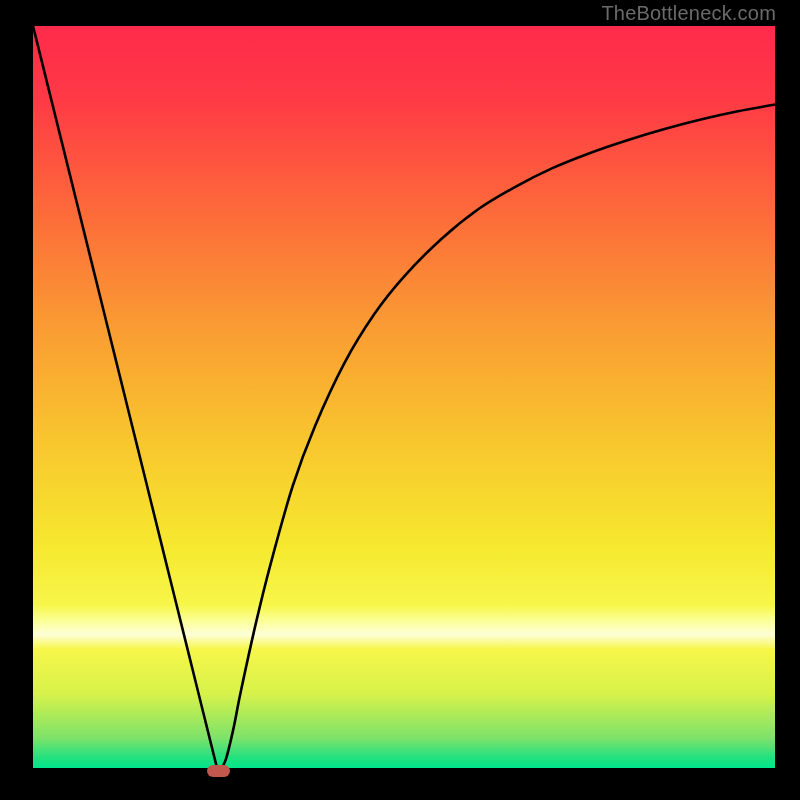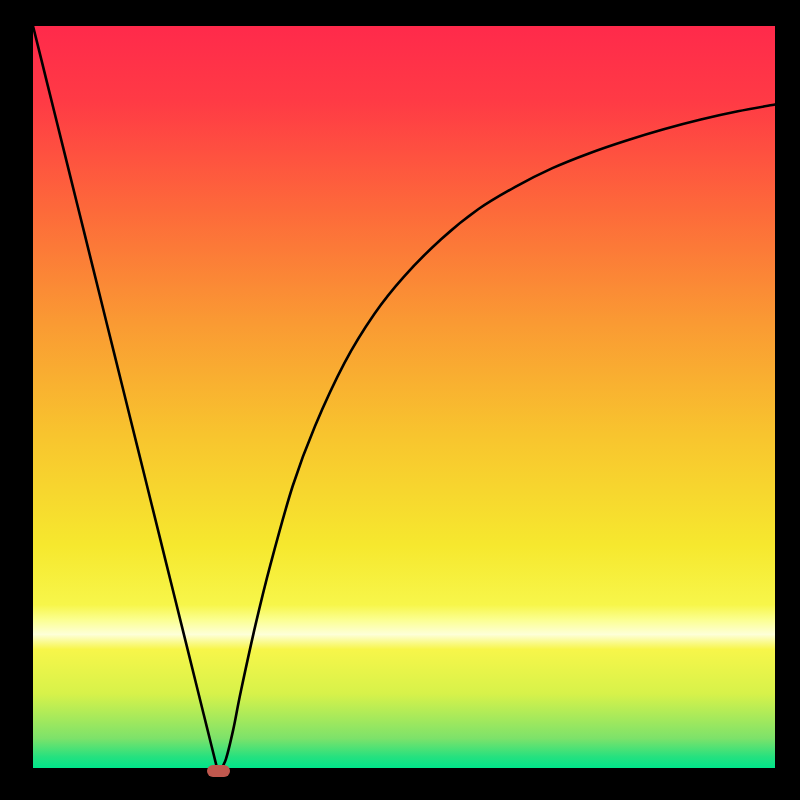--- a/index.html
+++ b/index.html
@@ -74,14 +74,15 @@
     </svg>
 
     <svg class="curve" id="curve-svg" preserveAspectRatio="none" viewBox="0 0 100 100">
       <path id="curve-path" d="M 0 0 C 0.3333333333333333 1.3333333333333333 1.3333333333333335 5.333333333333334 2 8 C 2.6666666666666665 10.666666666666666 3.3333333333333335 13.333333333333334 4 16 C 4.666666666666667 18.666666666666668 5.333333333333333 21.333333333333332 6 24 C 6.666666666666667 26.666666666666668 7.333333333333333 29.333333333333332 8 32 C 8.666666666666666 34.666666666666664 9.333333333333334 37.333333333333336 10 40 C 10.666666666666666 42.666666666666664 11.333333333333332 45.333333333333336 12 48 C 12.666666666666668 50.666666666666664 13.333333333333336 53.333333333333336 14.000000000000002 56 C 14.666666666666668 58.666666666666664 15.333333333333334 61.333333333333336 16 64 C 16.666666666666668 66.66666666666667 17.333333333333332 69.33333333333333 18 72 C 18.666666666666668 74.66666666666667 19.333333333333332 77.33333333333333 20 80 C 20.666666666666668 82.66666666666667 21.416666666666668 85.66666666666667 22 88 C 22.583333333333332 90.33333333333333 23 92 23.5 94 C 24 96 24.75 99 25 100 C 25.166666666666668 99.66666666666667 25.666666666666668 99 26 98 C 26.333333333333332 97 26.666666666666664 95.5 27 94 C 27.333333333333336 92.5 27.500000000000004 91.33333333333333 28.000000000000004 89 C 28.500000000000004 86.66666666666667 29.333333333333336 82.83333333333333 30 80 C 30.666666666666664 77.16666666666667 31.166666666666668 75.08333333333333 32 72 C 32.833333333333336 68.91666666666667 34 64.58333333333333 35 61.5 C 36 58.416666666666664 36.833333333333336 56.25 38 53.5 C 39.166666666666664 50.75 40.666666666666664 47.49999999999999 42 44.99999999999999 C 43.333333333333336 42.49999999999999 44.666666666666664 40.416666666666664 46 38.5 C 47.333333333333336 36.583333333333336 48.5 35.166666666666664 50 33.5 C 51.5 31.833333333333332 53.33333333333334 30 55.00000000000001 28.5 C 56.66666666666667 27 58.333333333333336 25.666666666666668 60 24.5 C 61.666666666666664 23.333333333333332 63.333333333333336 22.416666666666668 65 21.5 C 66.66666666666667 20.583333333333332 68.33333333333333 19.75 70 19 C 71.66666666666667 18.25 73.33333333333333 17.616666666666667 75 17 C 76.66666666666667 16.383333333333333 78.33333333333333 15.83333333333333 80 15.299999999999997 C 81.66666666666667 14.766666666666664 83.33333333333333 14.266666666666664 85 13.799999999999997 C 86.66666666666667 13.33333333333333 88.33333333333333 12.899999999999999 90 12.5 C 91.66666666666667 12.100000000000001 93.33333333333333 11.73333333333334 95 11.400000000000006 C 96.66666666666667 11.066666666666672 99.16666666666667 10.65 100 10.5" fill="none" stroke="#000000" stroke-width="0.35" stroke-linejoin="round" stroke-linecap="round"></path>
     </svg>
 
     <div class="marker" id="min-marker" style="left: 174.37px; top: 739.39px; width: 22.26px; height: 11.22px;"></div>
 
   </div>
 
+  <div class="watermark" style="top:2px; right:24px;">TheBottleneck.com</div>
 
 </div>
 
 </body></html>

